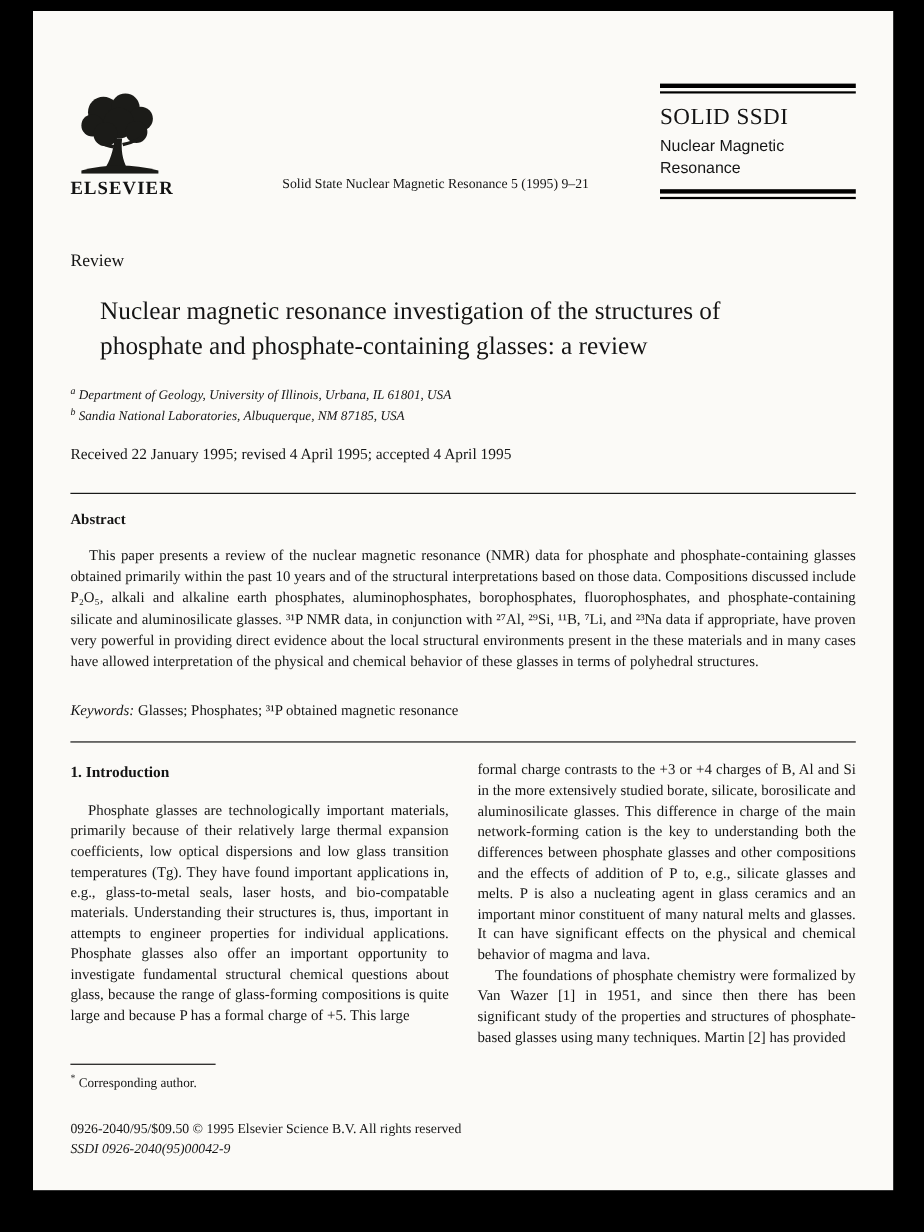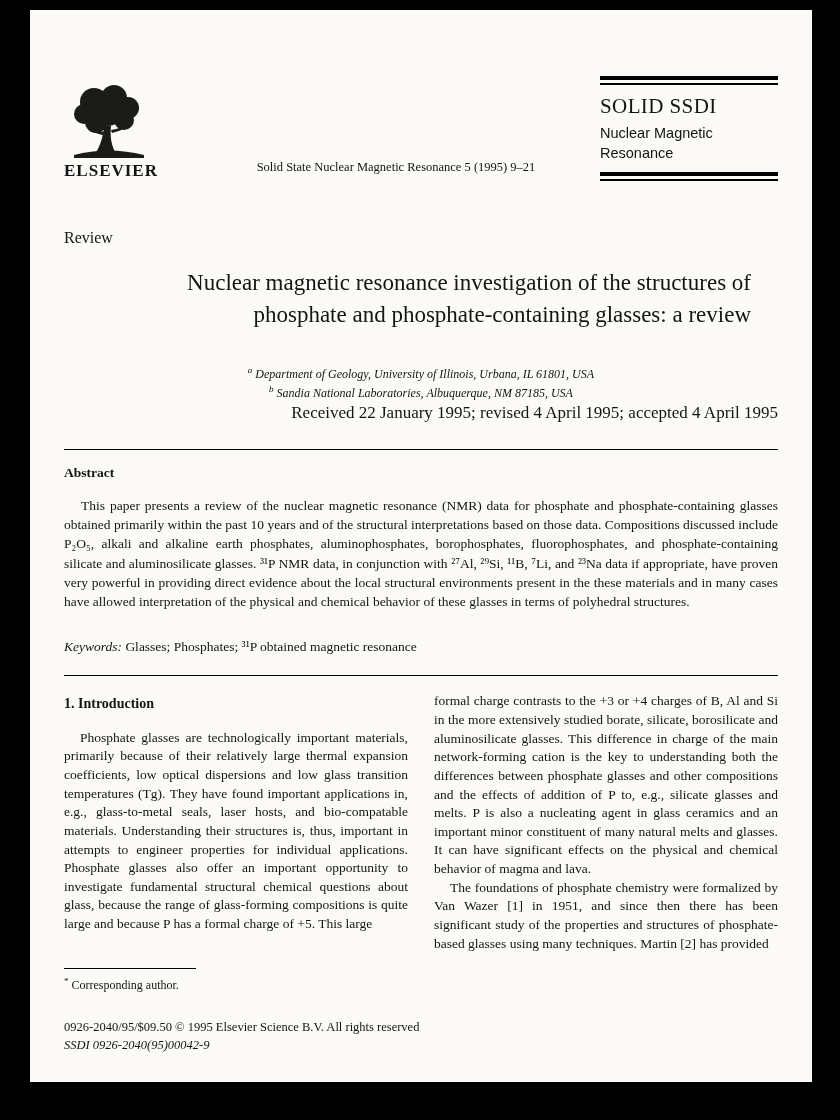--- a/index.html
+++ b/index.html
@@ -28,28 +28,28 @@
   .journal-block { width: 178px; }
   .jr-rule-thick { height: 4px; background: #000; }
   .jr-rule-thin { height: 2px; background: #000; margin-top: 3px; }
   .journal-name { font-size: 21px; margin: 9px 0 5px; letter-spacing: 0.4px; }
   .journal-sub { font-family: "Liberation Sans", sans-serif; font-size: 14.5px; line-height: 1.35; }
   .journal-rules-bottom { margin-top: 9px; }
 
   
   .review-label { text-align: left; font-size: 16px; margin-top: 48px; }
   .article-title {
-    text-align: right; font-size: 23px; line-height: 1.4;
+    text-align: left; font-size: 23px; line-height: 1.4;
     max-width: 660px; margin: 20px auto 0;
   }
   .authors { text-align: center; font-size: 17px; margin-top: 24px; }
   .authors sup { font-size: 11px; }
-  .affils { text-align: center; font-style: italic; font-size: 12px; margin-top: 32px; line-height: 1.55; }
+  .affils { text-align: left; font-style: italic; font-size: 12px; margin-top: 17px; line-height: 1.55; }
   .affils sup { font-size: 9px; font-style: italic; }
-  .received { text-align: right; font-size: 17px; }
+  .received { text-align: left; font-size: 14px; margin-top: 18px; }
 
   .rule { height: 1px; background: #000; }
   .rule-1 { margin-top: 26px; }
   .rule-2 { margin-top: 20px; }
 
   
   .abstract-head { font-size: 13.5px; font-weight: bold; margin-top: 15px; }
   .abstract-text {
     font-size: 13.5px; line-height: 1.43; text-align: justify;
     margin-top: 15px; text-indent: 17px;

